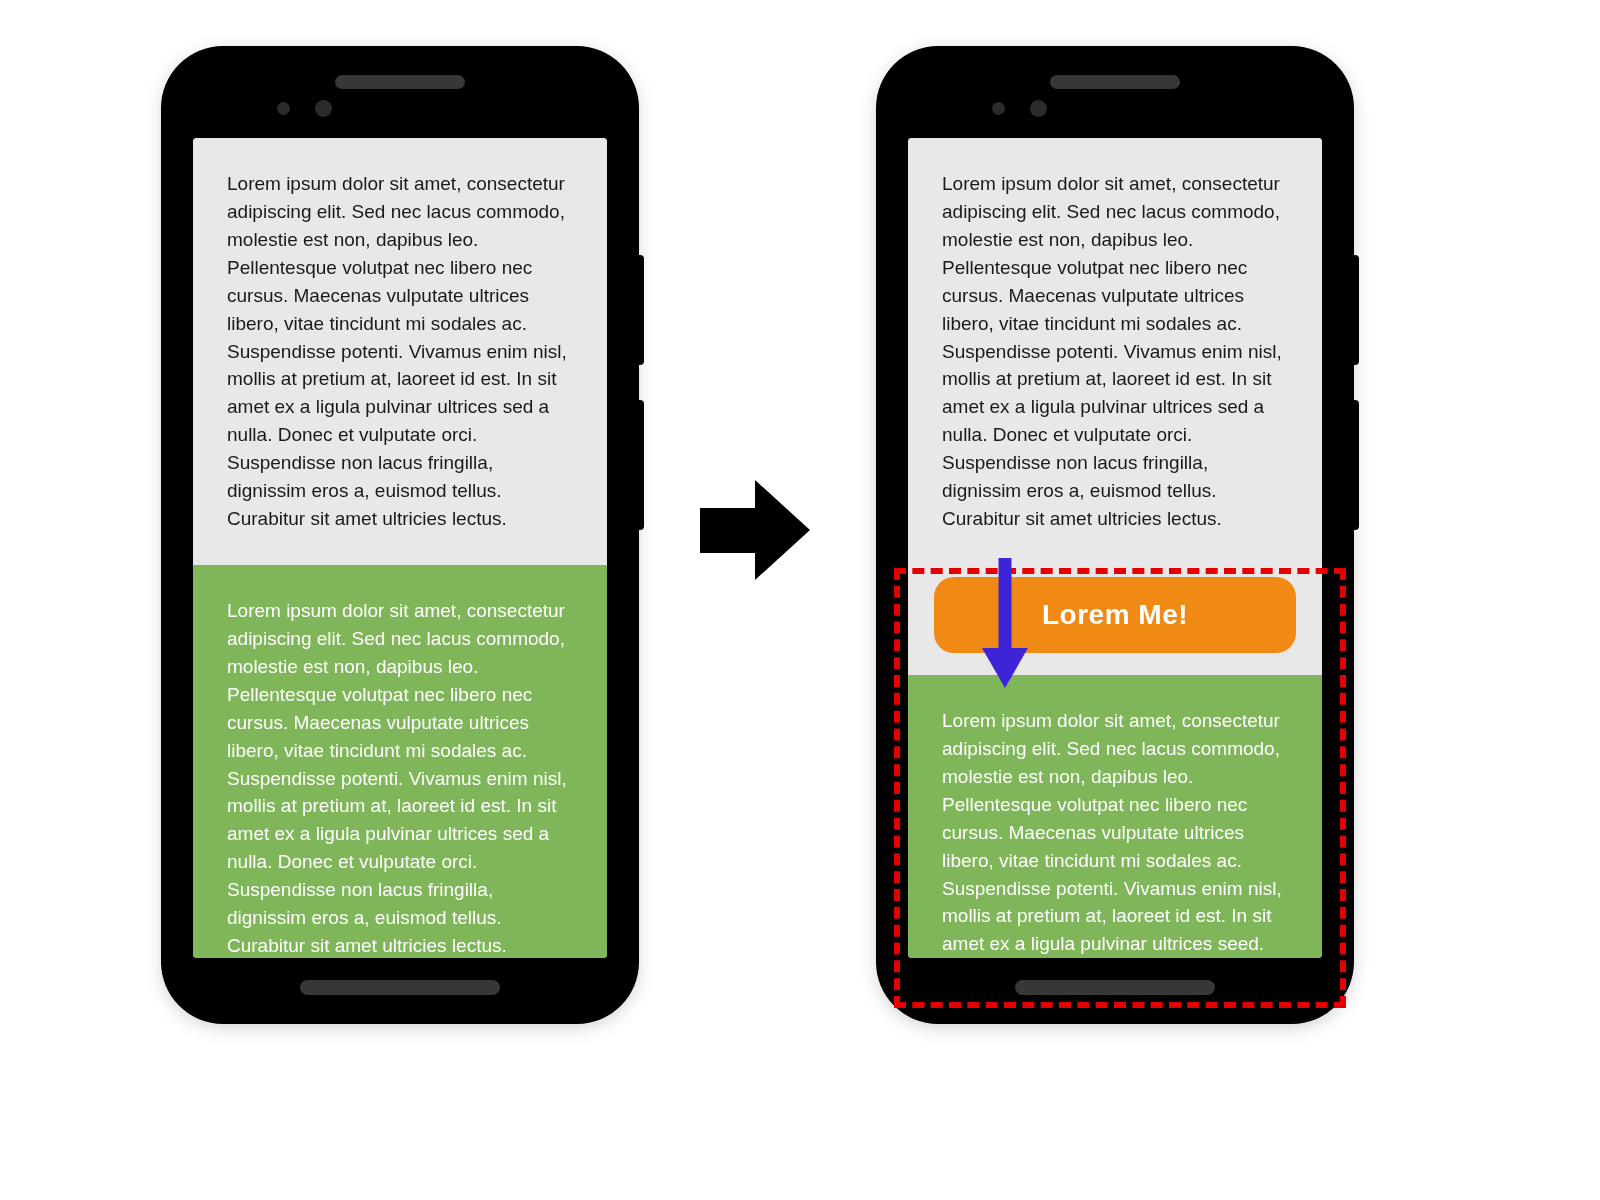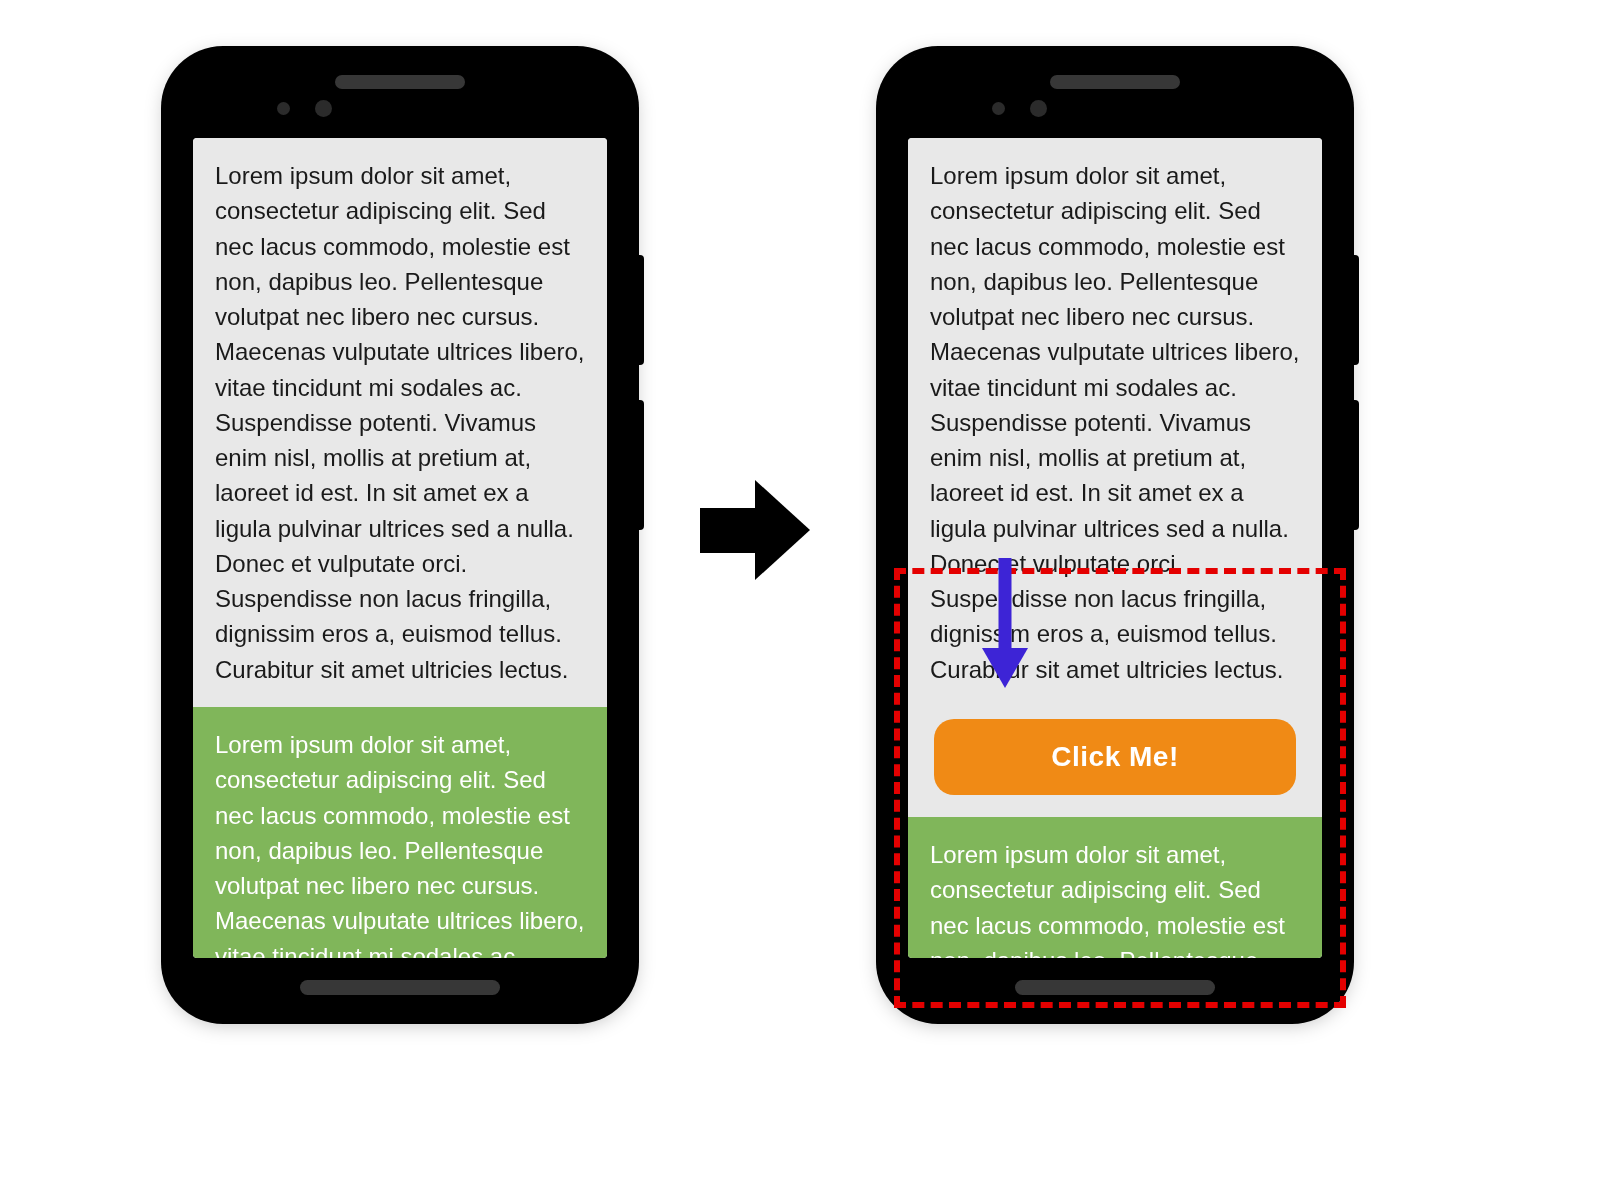--- a/index.html
+++ b/index.html
@@ -99,22 +99,22 @@
   }
   .gray-block {
     background: #e8e8e8;
     color: #1a1a1a;
   }
   .green-block {
     background: #80b65a;
     color: #ffffff;
   }
   .para {
-    margin: 0;
-    font-size: 24px;
+    margin: 12px;
+    font-size: 19px;
     line-height: 1.47;
   }
   .btn-row {
     padding: 22px 26px 22px 26px;
   }
   .click-btn {
     display: flex;
     align-items: center;
     justify-content: center;
     height: 76px;
@@ -215,21 +215,21 @@
     <div class="cam1"></div>
     <div class="cam2"></div>
     <div class="speaker-bottom"></div>
 
     <div class="screen">
       <div class="block gray-block" style="padding-bottom:10px;">
         <p class="para">Lorem ipsum dolor sit amet, consectetur adipiscing elit. Sed nec lacus commodo, molestie est non, dapibus leo. Pellentesque volutpat nec libero nec cursus. Maecenas vulputate ultrices libero, vitae tincidunt mi sodales ac. Suspendisse potenti. Vivamus enim nisl, mollis at pretium at, laoreet id est. In sit amet ex a ligula pulvinar ultrices sed a nulla. Donec et vulputate orci. Suspendisse non lacus fringilla, dignissim eros a, euismod tellus. Curabitur sit amet ultricies lectus.</p>
       </div>
       <div class="btn-row gray-block">
         <div class="click-btn">
-          <span>Click Me!</span>
+          <span>Lorem Me!</span>
         </div>
       </div>
       <div class="block green-block" style="min-height:300px;">
         <p class="para">Lorem ipsum dolor sit amet, consectetur adipiscing elit. Sed nec lacus commodo, molestie est non, dapibus leo. Pellentesque volutpat nec libero nec cursus. Maecenas vulputate ultrices libero, vitae tincidunt mi sodales ac. Suspendisse potenti. Vivamus enim nisl, mollis at pretium at, laoreet id est. In sit amet ex a ligula pulvinar ultrices seed.</p>
       </div>
     </div>
   </div>
 
   <div class="highlight-box" style="left:894px; top:568px; width:440px; height:428px;"></div>
 

